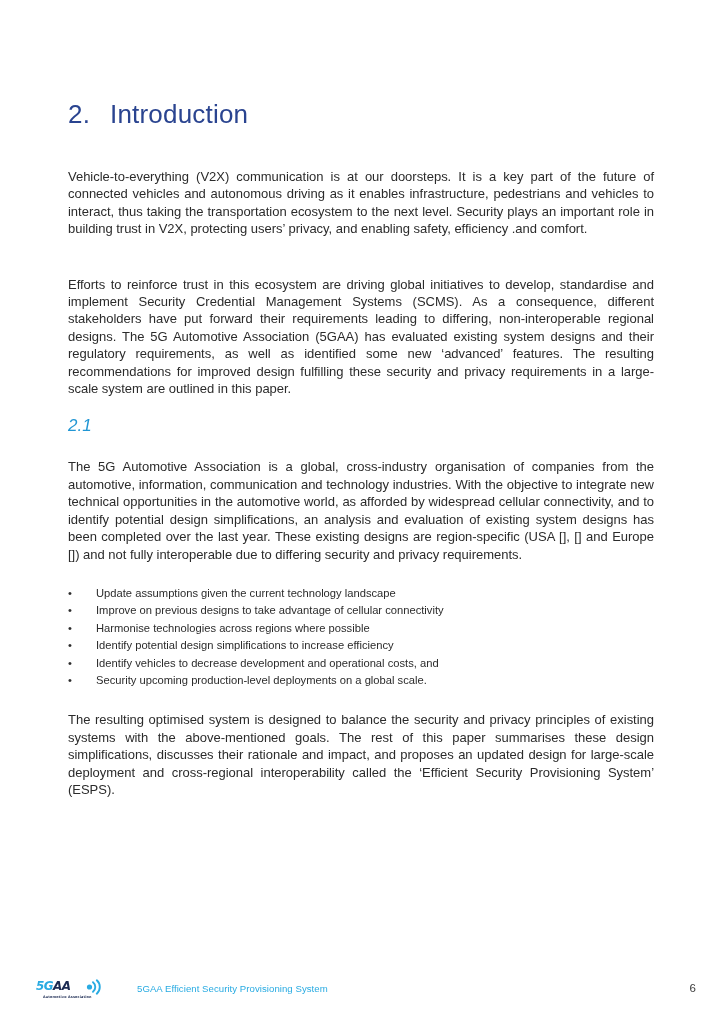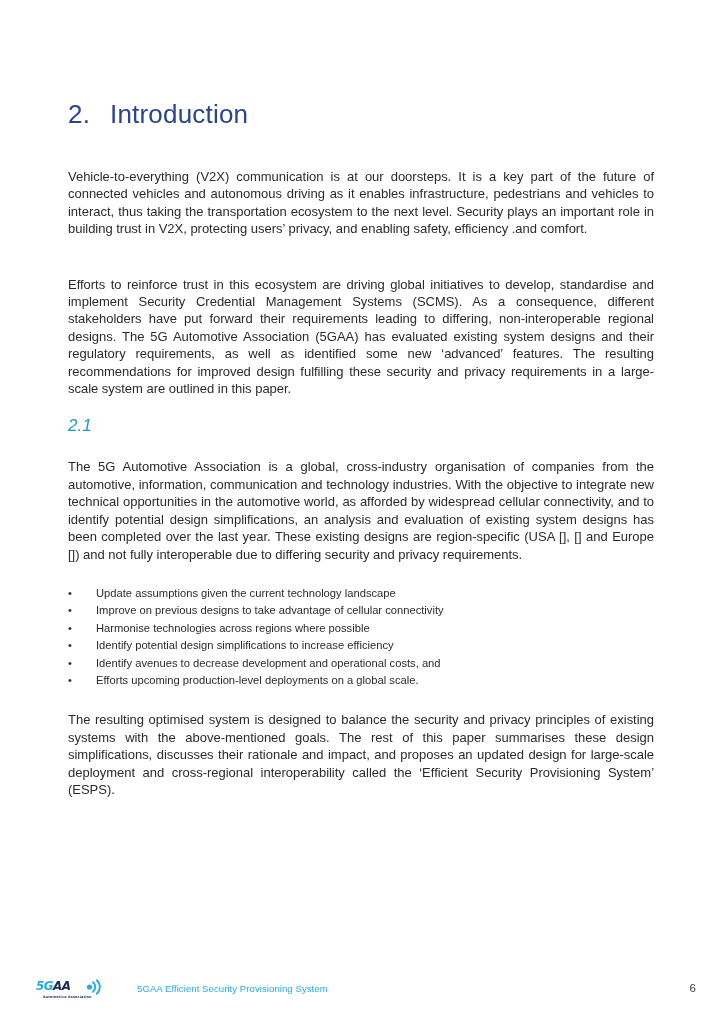--- a/index.html
+++ b/index.html
@@ -185,25 +185,25 @@
       <li>
         <span class="bullet-mark">•</span>
         <span class="bullet-text">Harmonise technologies across regions where possible</span>
       </li>
       <li>
         <span class="bullet-mark">•</span>
         <span class="bullet-text">Identify potential design simplifications to increase efficiency</span>
       </li>
       <li>
         <span class="bullet-mark">•</span>
-        <span class="bullet-text">Identify avenues to decrease development and operational costs, and</span>
-      </li>
-      <li>
-        <span class="bullet-mark">•</span>
-        <span class="bullet-text">Efforts upcoming production-level deployments on a global scale.</span>
+        <span class="bullet-text">Identify vehicles to decrease development and operational costs, and</span>
+      </li>
+      <li>
+        <span class="bullet-mark">•</span>
+        <span class="bullet-text">Security upcoming production-level deployments on a global scale.</span>
       </li>
     </ul>
 
     <p class="para gap-list">The resulting optimised system is designed to balance the security and privacy principles of existing systems with the above-mentioned goals. The rest of this paper summarises these design simplifications, discusses their rationale and impact, and proposes an updated design for large-scale deployment and cross-regional interoperability called the ‘Efficient Security Provisioning System’ (ESPS).</p>
 
   </div>
 
   <div class="footer">
 
     <div class="logo">

